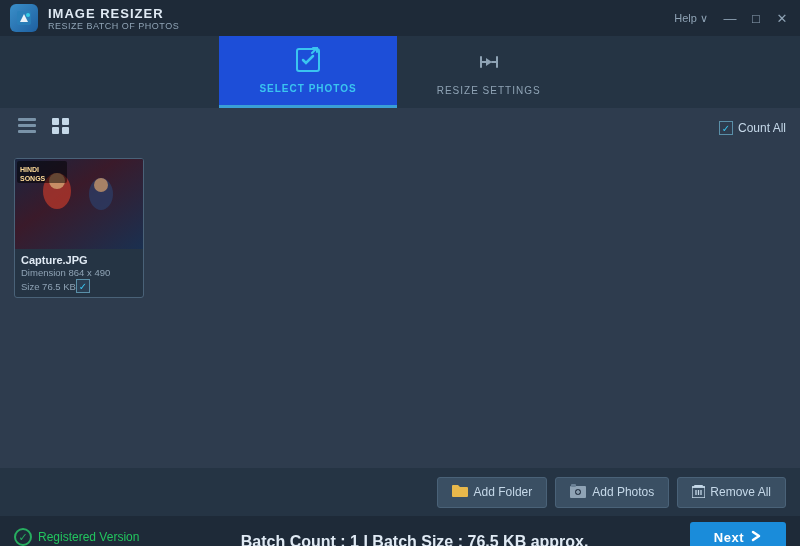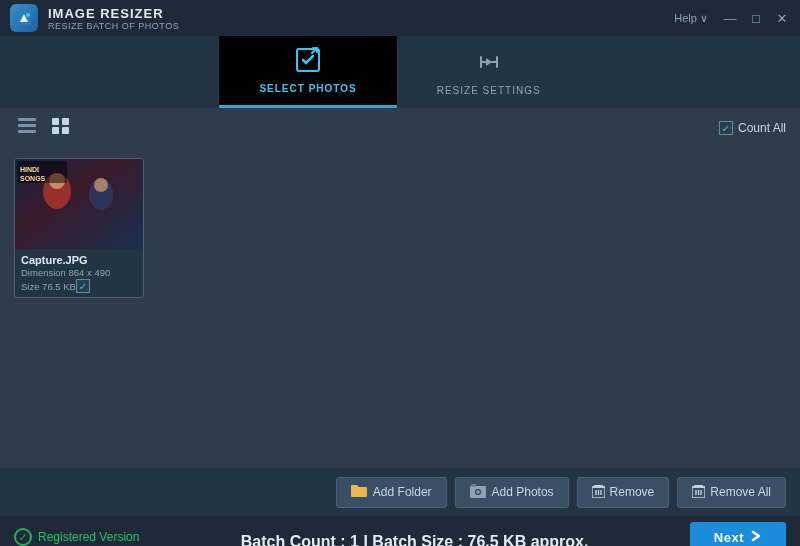--- a/index.html
+++ b/index.html
@@ -92,21 +92,21 @@
       flex-direction: column;
       align-items: center;
       justify-content: center;
       padding: 10px 40px;
       cursor: pointer;
       gap: 4px;
       position: relative;
       height: 72px;
     }
     .tab.active {
-      background: #000000;
+      background: #1d4ed8;
       border-bottom: 3px solid #3a9fd5;
     }
     .tab-icon {
       font-size: 22px;
       color: #8fa3b5;
     }
     .tab.active .tab-icon {
       color: #3ac5f0;
     }
     .tab-label {
@@ -505,33 +505,20 @@
       <span>
         <svg width="13" height="14" viewBox="0 0 13 14">
           <rect x="0" y="3" width="13" height="11" rx="1" fill="none" stroke="#c5d8e8" stroke-width="1.3"></rect>
           <line x1="4" y1="6" x2="4" y2="11" stroke="#c5d8e8" stroke-width="1.3"></line>
           <line x1="6.5" y1="6" x2="6.5" y2="11" stroke="#c5d8e8" stroke-width="1.3"></line>
           <line x1="9" y1="6" x2="9" y2="11" stroke="#c5d8e8" stroke-width="1.3"></line>
           <rect x="2" y="1" width="9" height="2" rx="1" fill="#c5d8e8"></rect>
           <line x1="0" y1="3" x2="13" y2="3" stroke="#c5d8e8" stroke-width="1.3"></line>
         </svg>
       </span>
-      <span>Remove</span>
-    </button>
-    <button class="remove-btn">
-      <span>
-        <svg width="13" height="14" viewBox="0 0 13 14">
-          <rect x="0" y="3" width="13" height="11" rx="1" fill="none" stroke="#c5d8e8" stroke-width="1.3"></rect>
-          <line x1="4" y1="6" x2="4" y2="11" stroke="#c5d8e8" stroke-width="1.3"></line>
-          <line x1="6.5" y1="6" x2="6.5" y2="11" stroke="#c5d8e8" stroke-width="1.3"></line>
-          <line x1="9" y1="6" x2="9" y2="11" stroke="#c5d8e8" stroke-width="1.3"></line>
-          <rect x="2" y="1" width="9" height="2" rx="1" fill="#c5d8e8"></rect>
-          <line x1="0" y1="3" x2="13" y2="3" stroke="#c5d8e8" stroke-width="1.3"></line>
-        </svg>
-      </span>
       <span>Remove All</span>
     </button>
   </div>
 </div>
 
 <div class="status-bar">
   <div class="status-left">
     <div class="registered-icon">✓</div>
     <span class="registered-text">Registered Version</span>
   </div>

